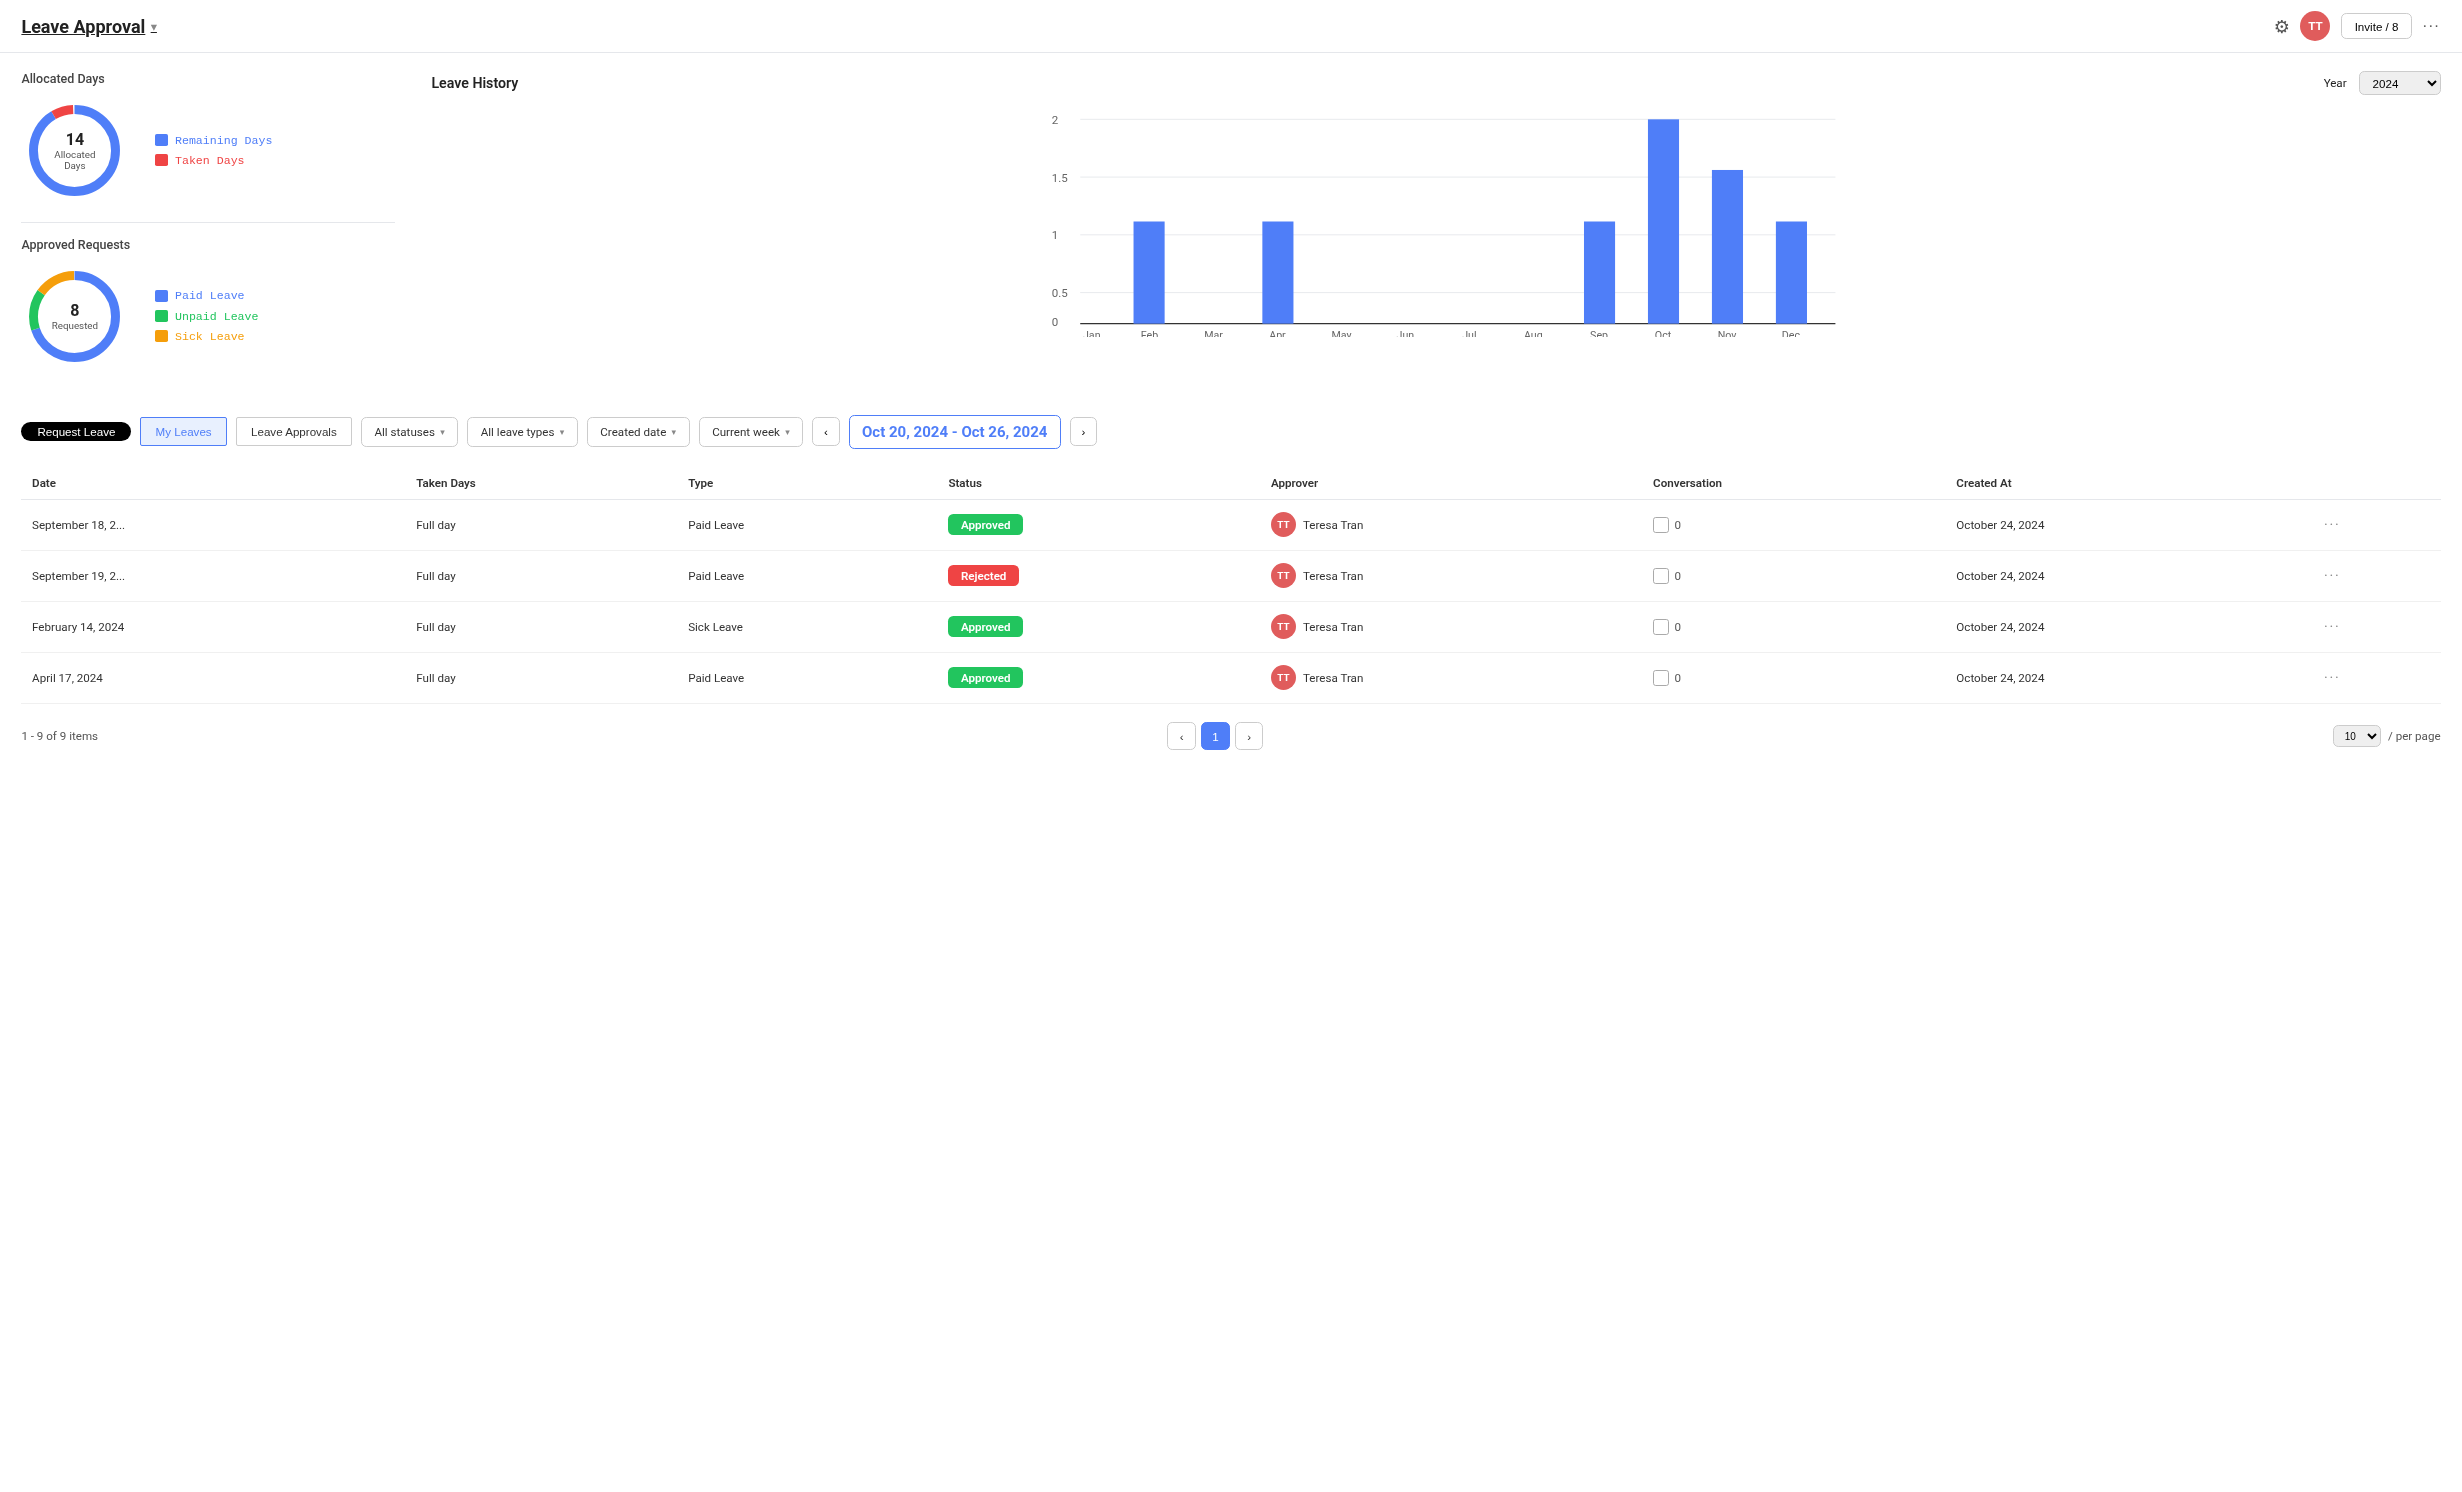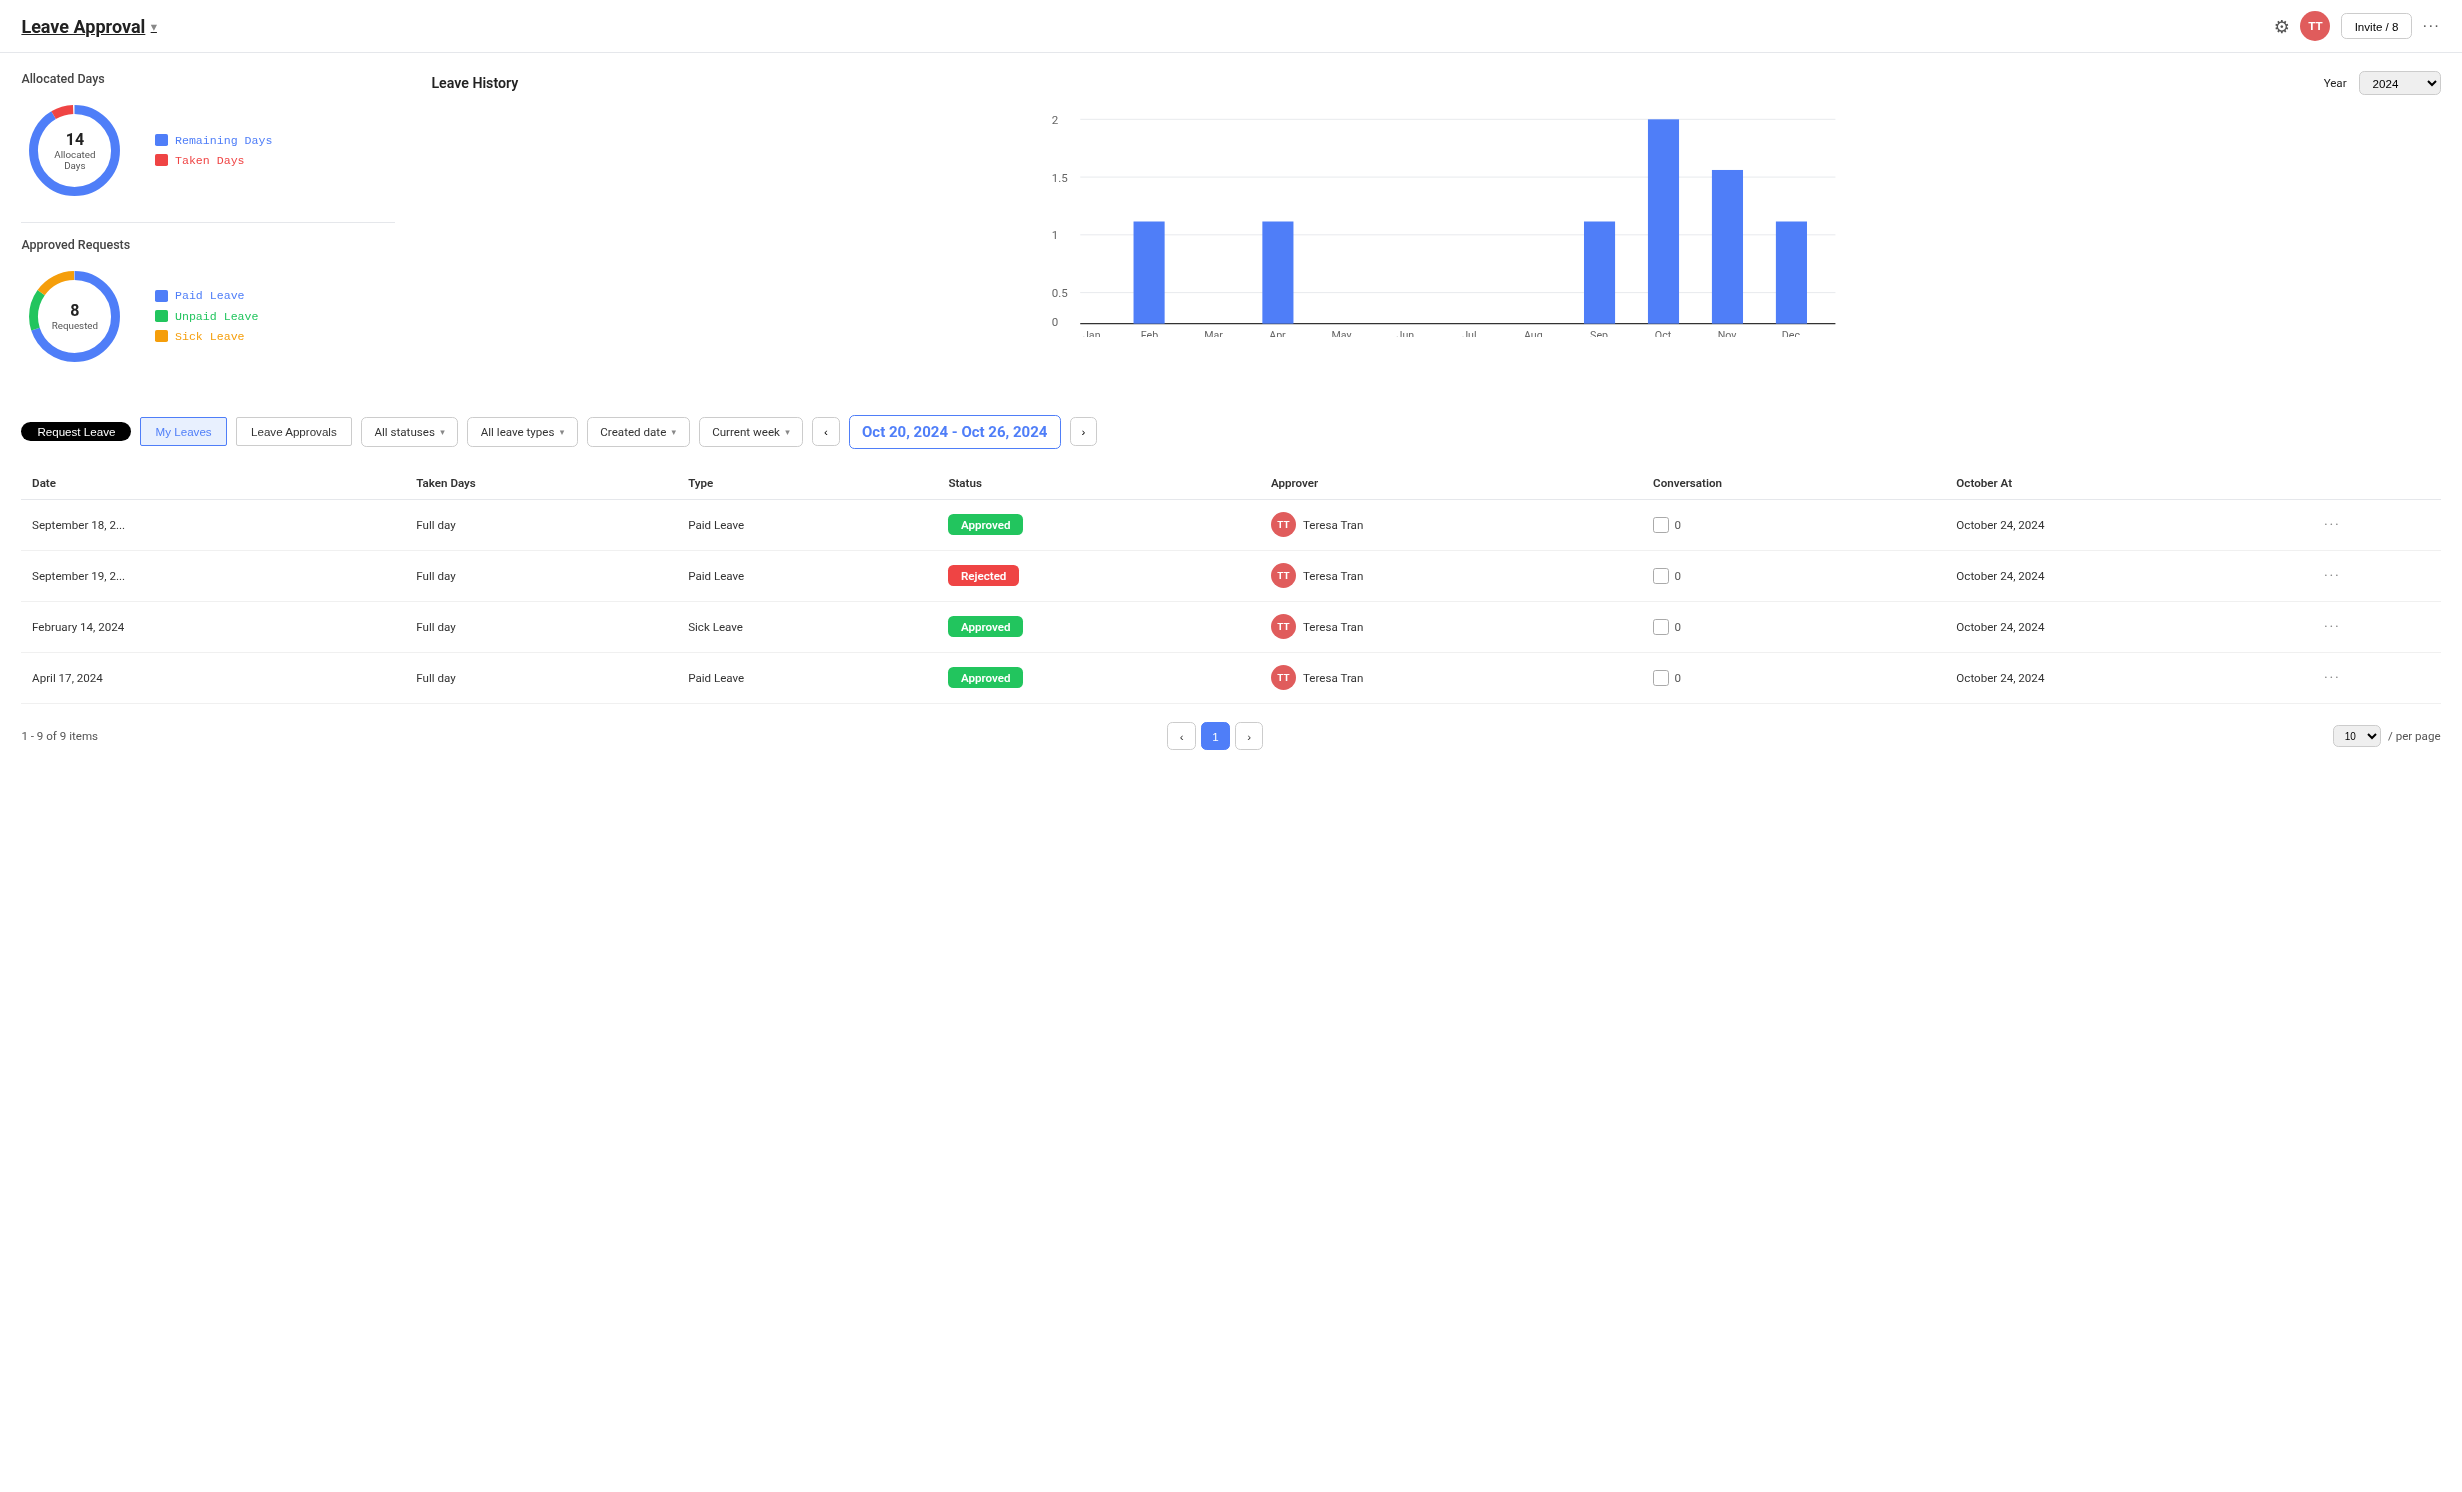--- a/index.html
+++ b/index.html
@@ -247,21 +247,21 @@
   <div class="table-wrapper">
     <table>
       <thead>
         <tr>
           <th>Date</th>
           <th>Taken Days</th>
           <th>Type</th>
           <th>Status</th>
           <th>Approver</th>
           <th>Conversation</th>
-          <th>October At</th>
+          <th>Created At</th>
           <th></th>
         </tr>
       </thead>
       <tbody id="table-body">
       <tr>
       <td>September 18, 2...</td>
       <td>Full day</td>
       <td>Paid Leave</td>
       <td>
         <span class="status-badge badge-approved">Approved</span>

